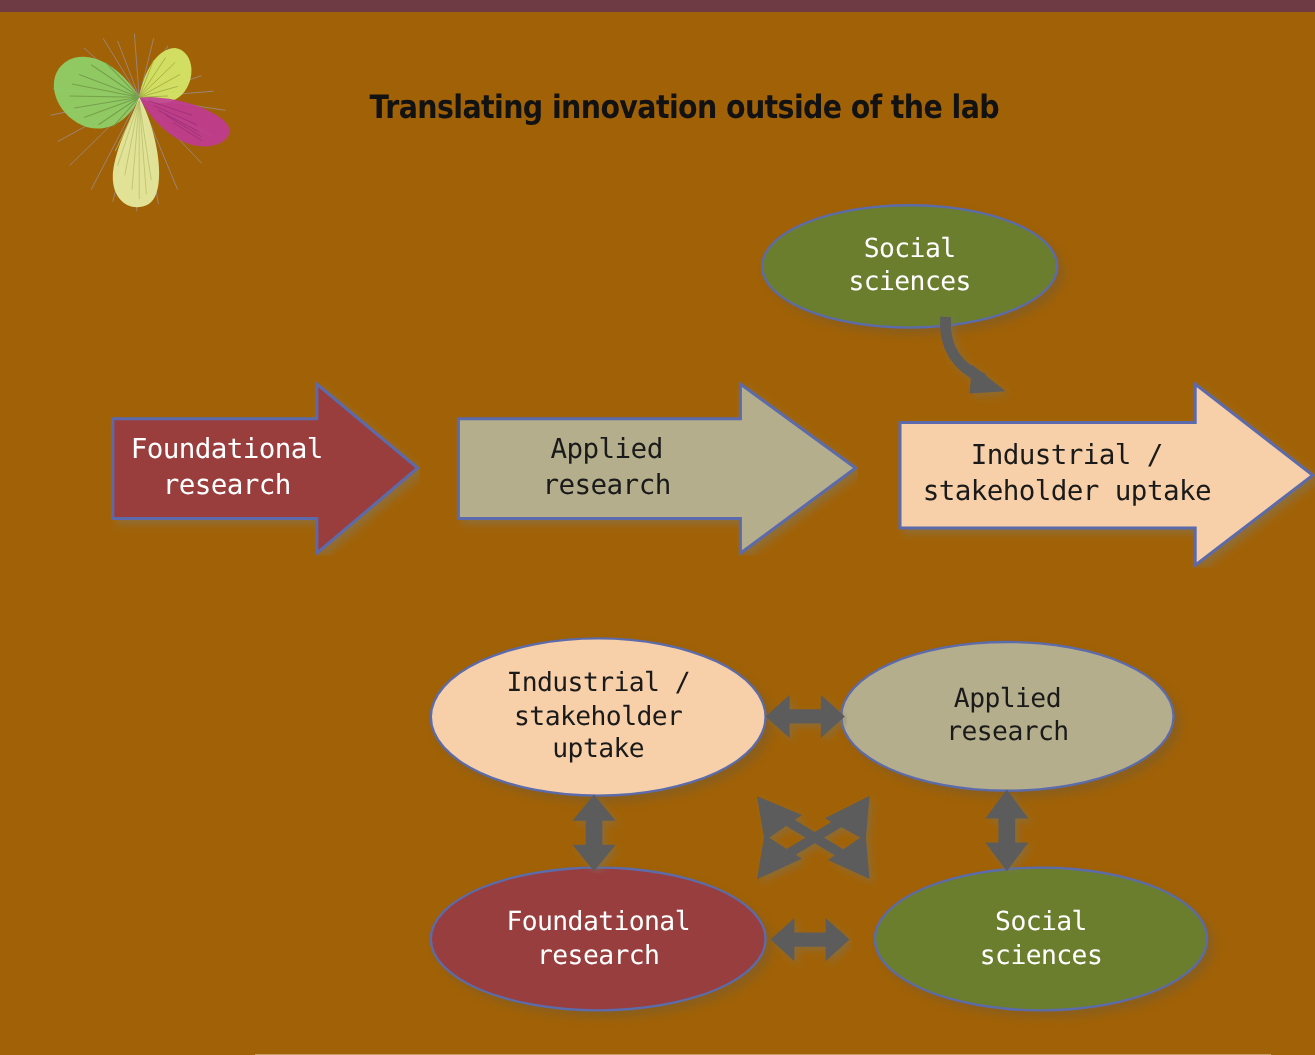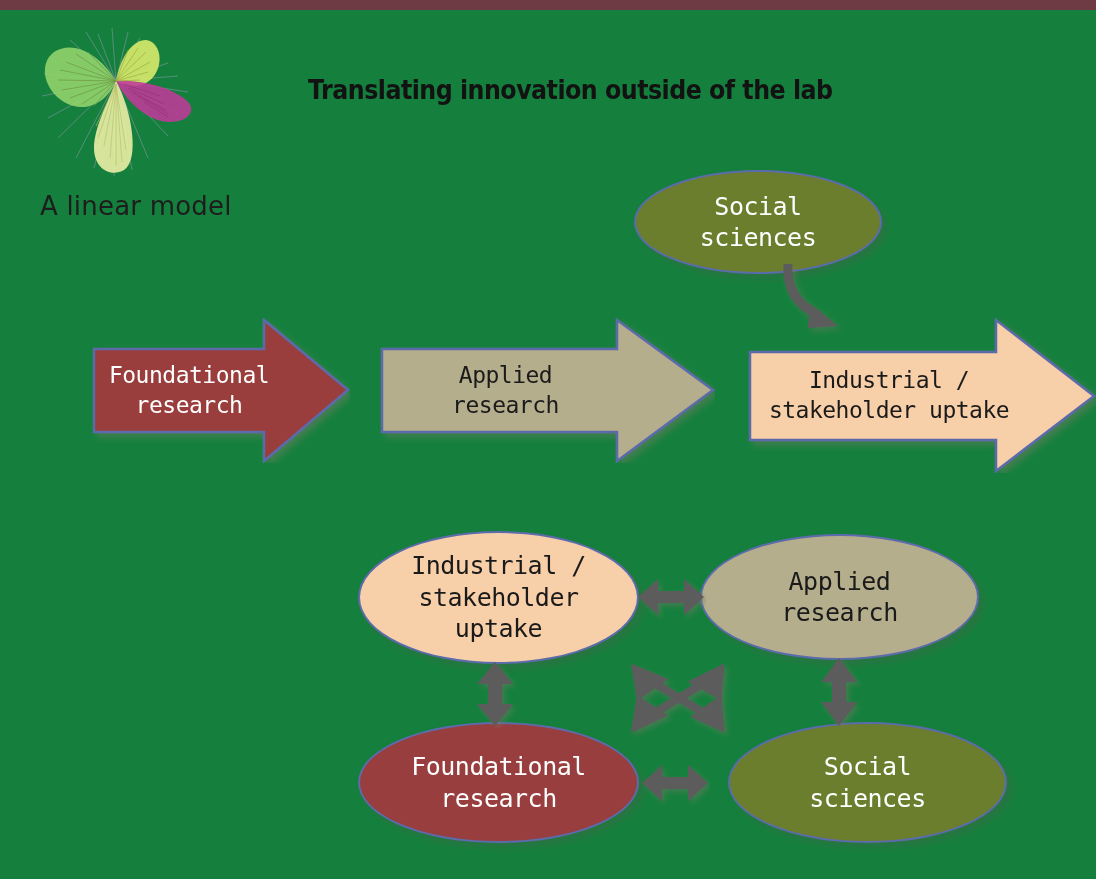--- a/index.html
+++ b/index.html
@@ -8,21 +8,21 @@
     padding: 0;
     background: #ffffff;
   }
   body {
     font-family: "DejaVu Sans", sans-serif;
   }
   #slide {
     position: relative;
     width: 1096px;
     height: 879px;
-    background: #15803d;
+    background: #a16207;
     overflow: hidden;
     box-sizing: border-box;
   }
   #topbar {
     position: absolute;
     left: 0; top: 0;
     width: 1096px;
     height: 10px;
     background: #6e3b44;
   }
@@ -94,21 +94,21 @@
     align-items: center;
     justify-content: center;
     text-align: center;
     border-radius: 50%;
     border: 2px solid #5b6bab;
     box-sizing: border-box;
     box-shadow: 5px 5px 7px rgba(90,90,80,0.30);
   }
   .ellipse span {
     font-family: "DejaVu Sans Mono", monospace;
-    font-size: 25px;
+    font-size: 22px;
     line-height: 1.26;
     white-space: pre-line;
     letter-spacing: -0.5px;
   }
   #ell-social-top   { left: 634px; top: 170px;  width: 248px; height: 104px; background:#6b7e2e; }
   #ell-social-top span { color:#ffffff; }
 
   #ell-industrial-a { left: 358px; top: 531px;  width: 281px; height: 133px; background:#f7cfa8; }
   #ell-industrial-a span { color:#1a1a1a; }
 
@@ -170,21 +170,20 @@
       </g>
       <g stroke="#b6c06a" stroke-width="0.8" fill="none" opacity="0.8">
         <path d="M88 66 L76 128 M88 66 L82 140 M88 66 L88 148 M88 66 L94 144 M88 66 L70 120
                  M88 66 L68 108 M88 66 L98 132"></path>
       </g>
     </svg>
   </div>
 
   <div class="title" id="slide-title">Translating innovation outside of the lab</div>
 
-  <div class="section-label" id="label-linear">A linear model</div>
 
   <div class="ellipse" id="ell-social-top">
     <span>Social
 sciences</span>
   </div>
 
   <div class="connector" id="conn-curve">
     <svg viewBox="0 0 120 82" width="120" height="82" aria-hidden="true">
       <defs>
         <filter id="softshadow" x="-40%" y="-40%" width="190%" height="190%">

